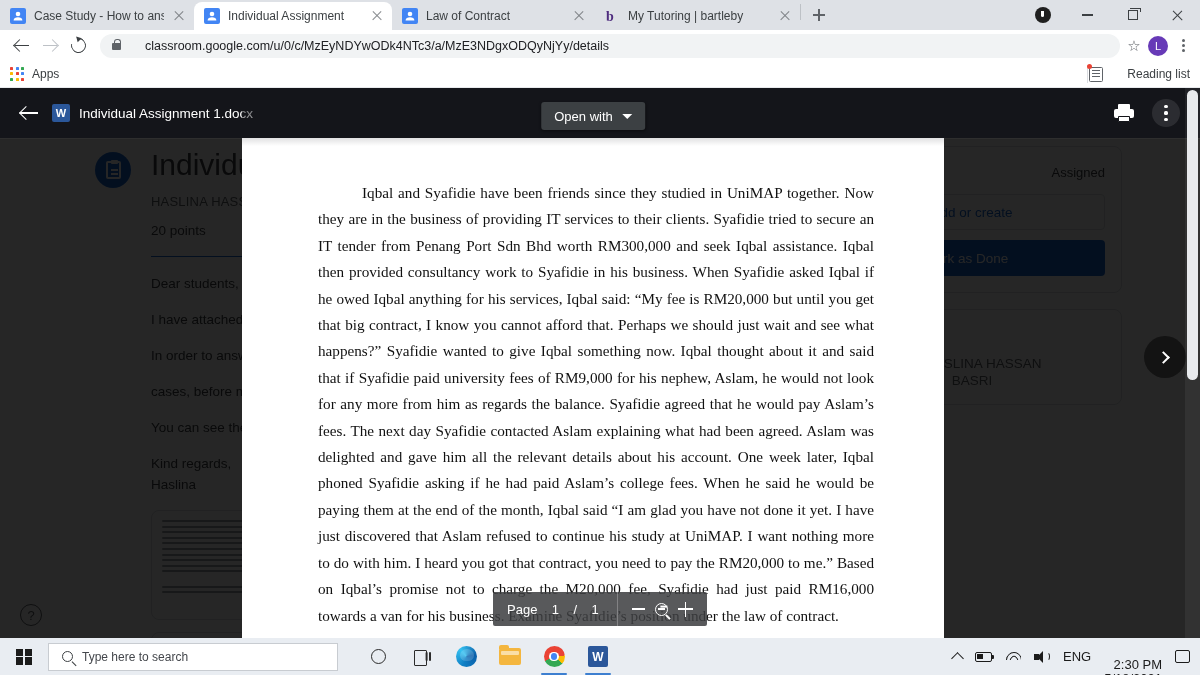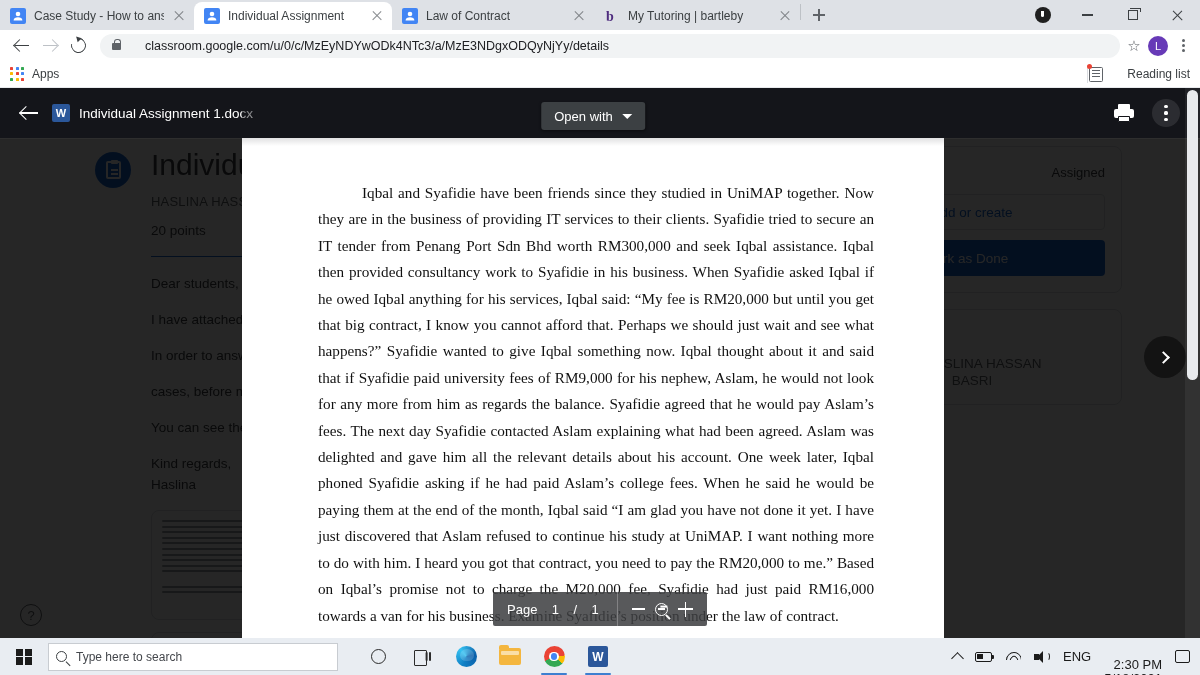--- a/index.html
+++ b/index.html
@@ -303,21 +303,21 @@
   
   .taskbar {
     position: absolute; bottom: 0; left: 0; width: 1200px; height: 37px;
     background: #e9edf2; display: flex; align-items: center; z-index: 20;
   }
   .start { width: 48px; height: 37px; display: flex; align-items: center; justify-content: center; }
   .win-logo { width: 16px; height: 16px; display: grid; grid-template-columns: 1fr 1fr; gap: 1.6px; }
   .win-logo i { background: #1b1b1b; display: block; }
   .searchbox {
     width: 290px; height: 28px; background: #fff; border: 1px solid #c8ccd1;
-    display: flex; align-items: center; gap: 9px; padding: 0 7px; font-size: 12px; color: #44474c;
+    display: flex; align-items: center; gap: 9px; padding: 0 13px; font-size: 12px; color: #44474c;
   }
   .mag { width: 11px; height: 11px; border: 1.4px solid #3c4043; border-radius: 50%; position: relative; flex:0 0 11px;}
   .mag::after { content:""; position:absolute; right:-4px; bottom:-3px; width:5.5px; height:1.4px; background:#3c4043; transform: rotate(45deg);}
   .tb-icons { display: flex; align-items: center; gap: 0; margin-left: 18px; }
   .tb-item { width: 44px; height: 37px; display: flex; align-items: center; justify-content: center; position: relative;}
   .tb-item.running::after {
     content:""; position:absolute; bottom:0; left:9px; width:26px; height:2.5px; background:#3d7fd0; border-radius:2px;
   }
   .cortana-ring { width: 15px; height: 15px; border: 1.6px solid #2b2b2b; border-radius: 50%; }
   .taskview { width: 17px; height: 14px; position: relative; }

